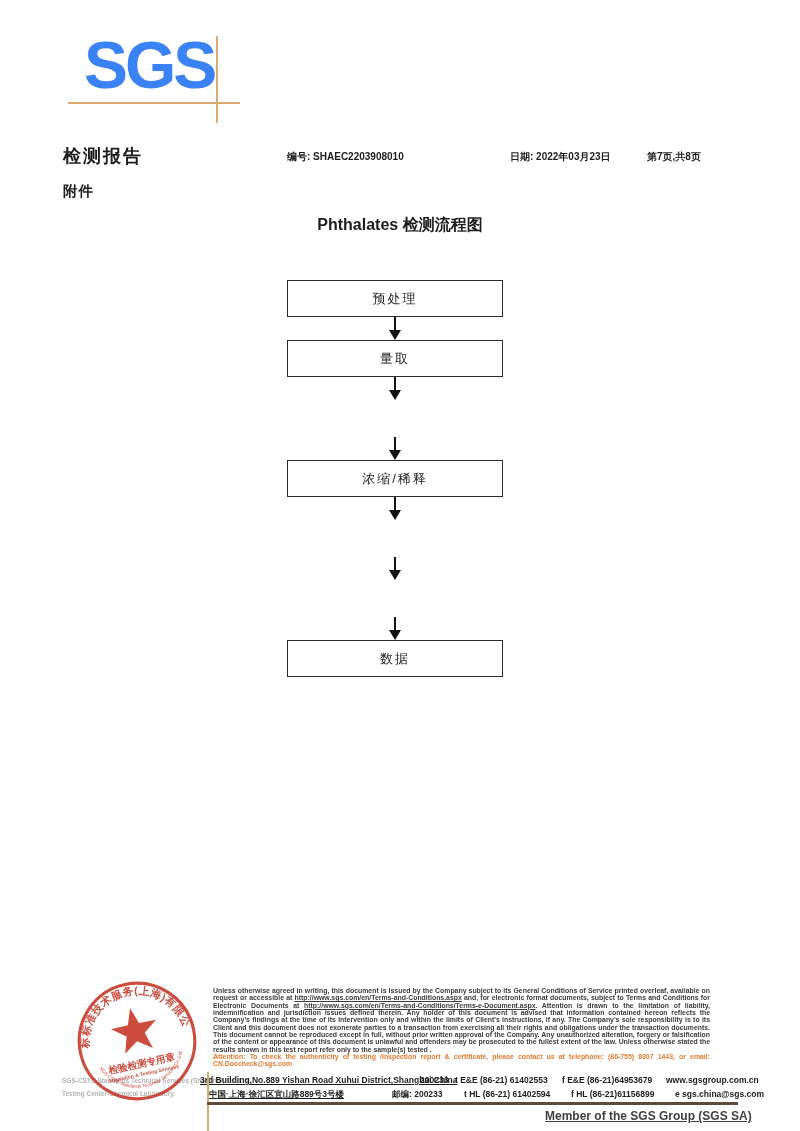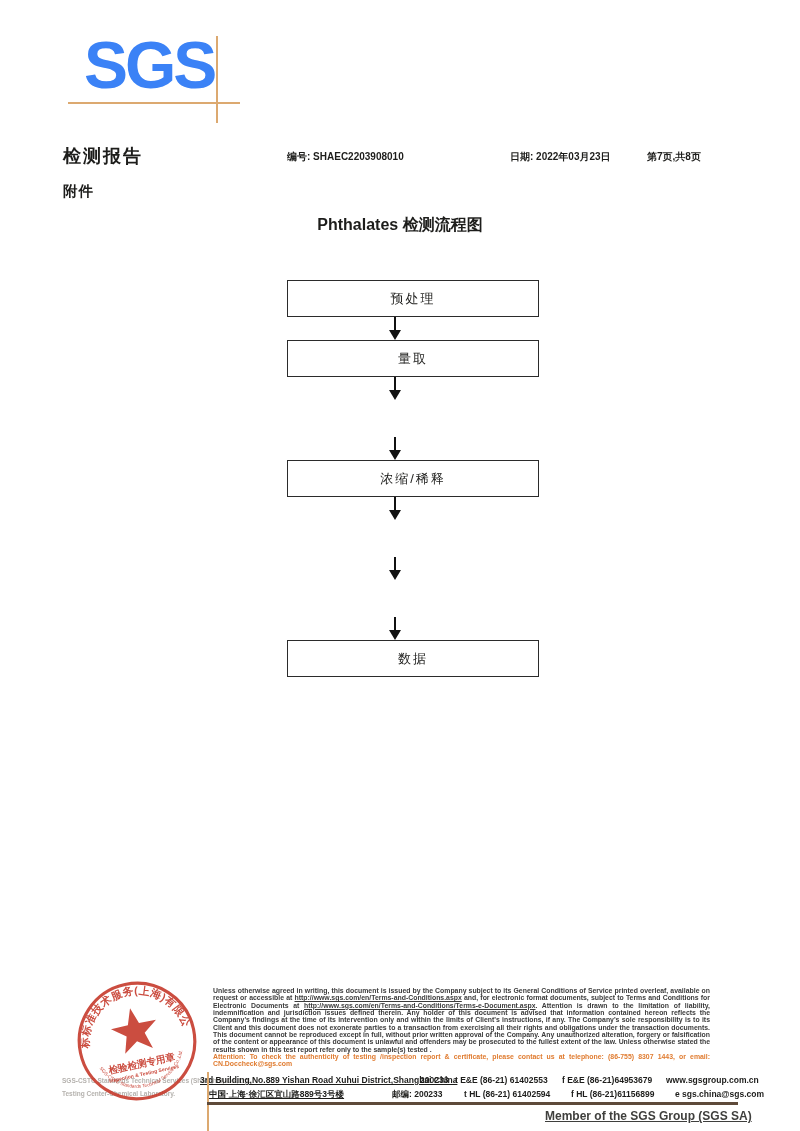--- a/index.html
+++ b/index.html
@@ -20,21 +20,21 @@
   .report-title { left:63px; top:144px; font-size:18px; font-weight:bold; letter-spacing:2px;text-align:center; }
   .hdr { top:150px; font-size:10px; font-weight:bold; white-space:nowrap; }
   .hdr-no   { left:287px; }
   .hdr-date { left:510px; }
   .hdr-page { left:647px; }
   .attachment { left:63px; top:182px; font-size:14.5px; font-weight:bold; letter-spacing:1px; }
 
   
   .flow-title { left:0; width:800px; top:215px; text-align:center; font-size:16px; font-weight:bold; }
   .flow-box {
-    left:287px; width:252px; height:37px; box-sizing:border-box;
+    left:287px; width:216px; height:37px; box-sizing:border-box;
     border:1px solid #2b2b2b; background:#fff;
     text-align:center; line-height:35px; font-size:13px; letter-spacing:2px;
   }
   .fb1{top:280px} .fb2{top:340px} .fb3{top:400px} .fb4{top:460px} .fb5{top:520px} .fb6{top:580px} .fb7{top:640px}
   .flow-arrow { left:389px; width:12px; height:23px; }
   .fa1{top:317px} .fa2{top:377px} .fa3{top:437px} .fa4{top:497px} .fa5{top:557px} .fa6{top:617px}
   .flow-arrow .shaft { position:absolute; left:5px; top:0; width:2px; height:14px; background:#111; }
   .flow-arrow .head  { position:absolute; left:0; top:13px; width:0; height:0;
                        border-left:6px solid transparent; border-right:6px solid transparent;
                        border-top:10px solid #111; }

